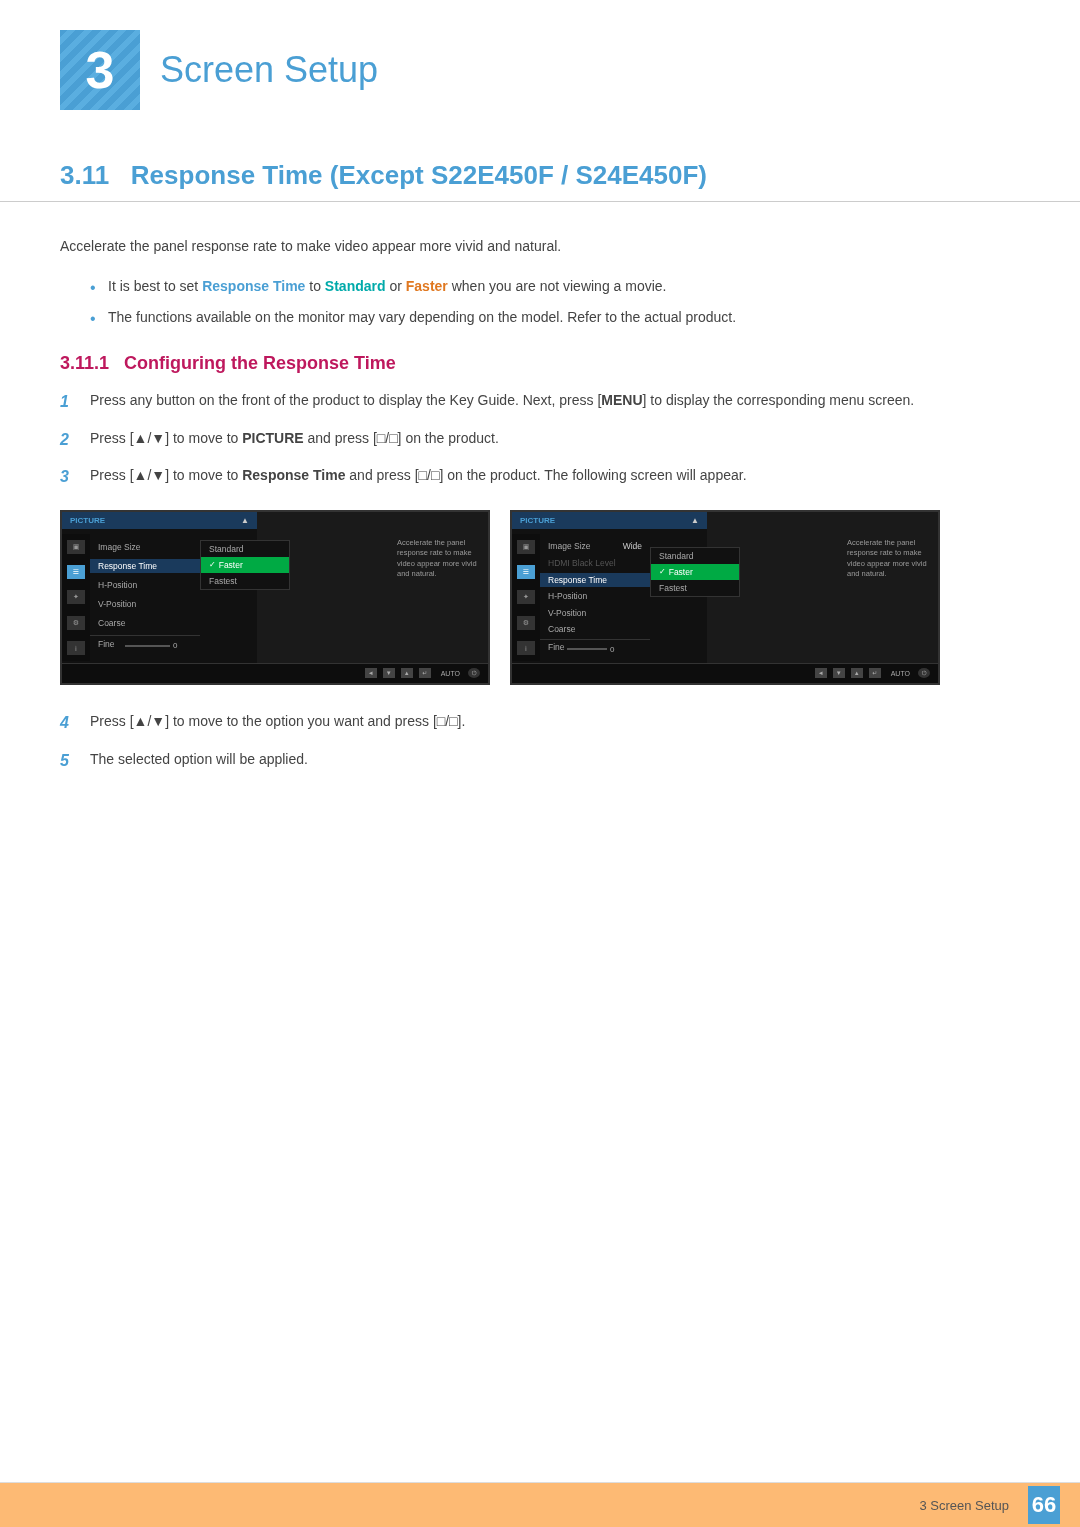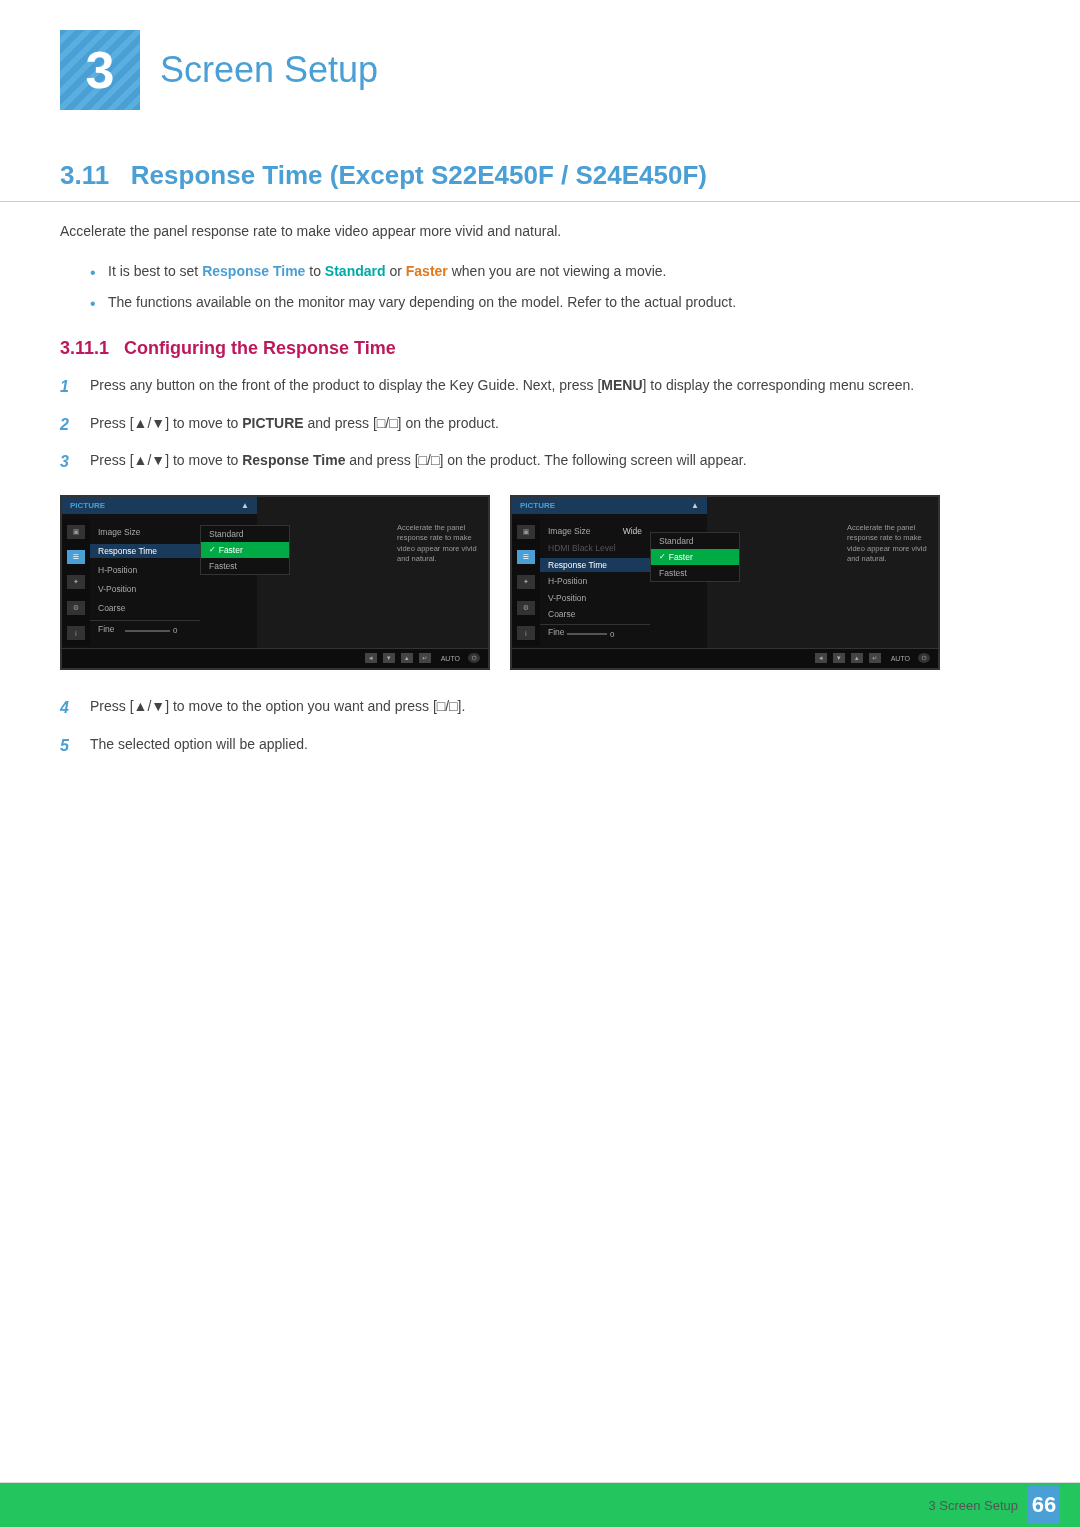--- a/index.html
+++ b/index.html
@@ -52,21 +52,21 @@
       );
     }
 
     
     .section-heading {
       font-size: 26px;
       font-weight: bold;
       color: #4a9fd4;
       padding: 20px 60px 10px 60px;
       border-bottom: 1px solid #ccc;
-      margin-bottom: 8px;
+      margin-bottom: 23px;
     }
 
     
     .content {
       padding: 10px 60px;
     }
 
     .intro-text {
       font-size: 14px;
       color: #444;
@@ -316,26 +316,27 @@
       color: #aaa;
     }
 
     
     .page-footer {
       position: absolute;
       bottom: 0;
       left: 0;
       right: 0;
       height: 45px;
-      background: #22c55e;
+      background: #fdba74;
       border-top: 1px solid #ddd;
       display: flex;
       align-items: center;
       justify-content: flex-end;
       padding: 0 20px;
+      gap: 9px;
     }
 
     .footer-text {
       font-size: 13px;
       color: #555;
       margin-right: 10px;
     }
 
     .footer-page-box {
       background: #4a9fd4;

